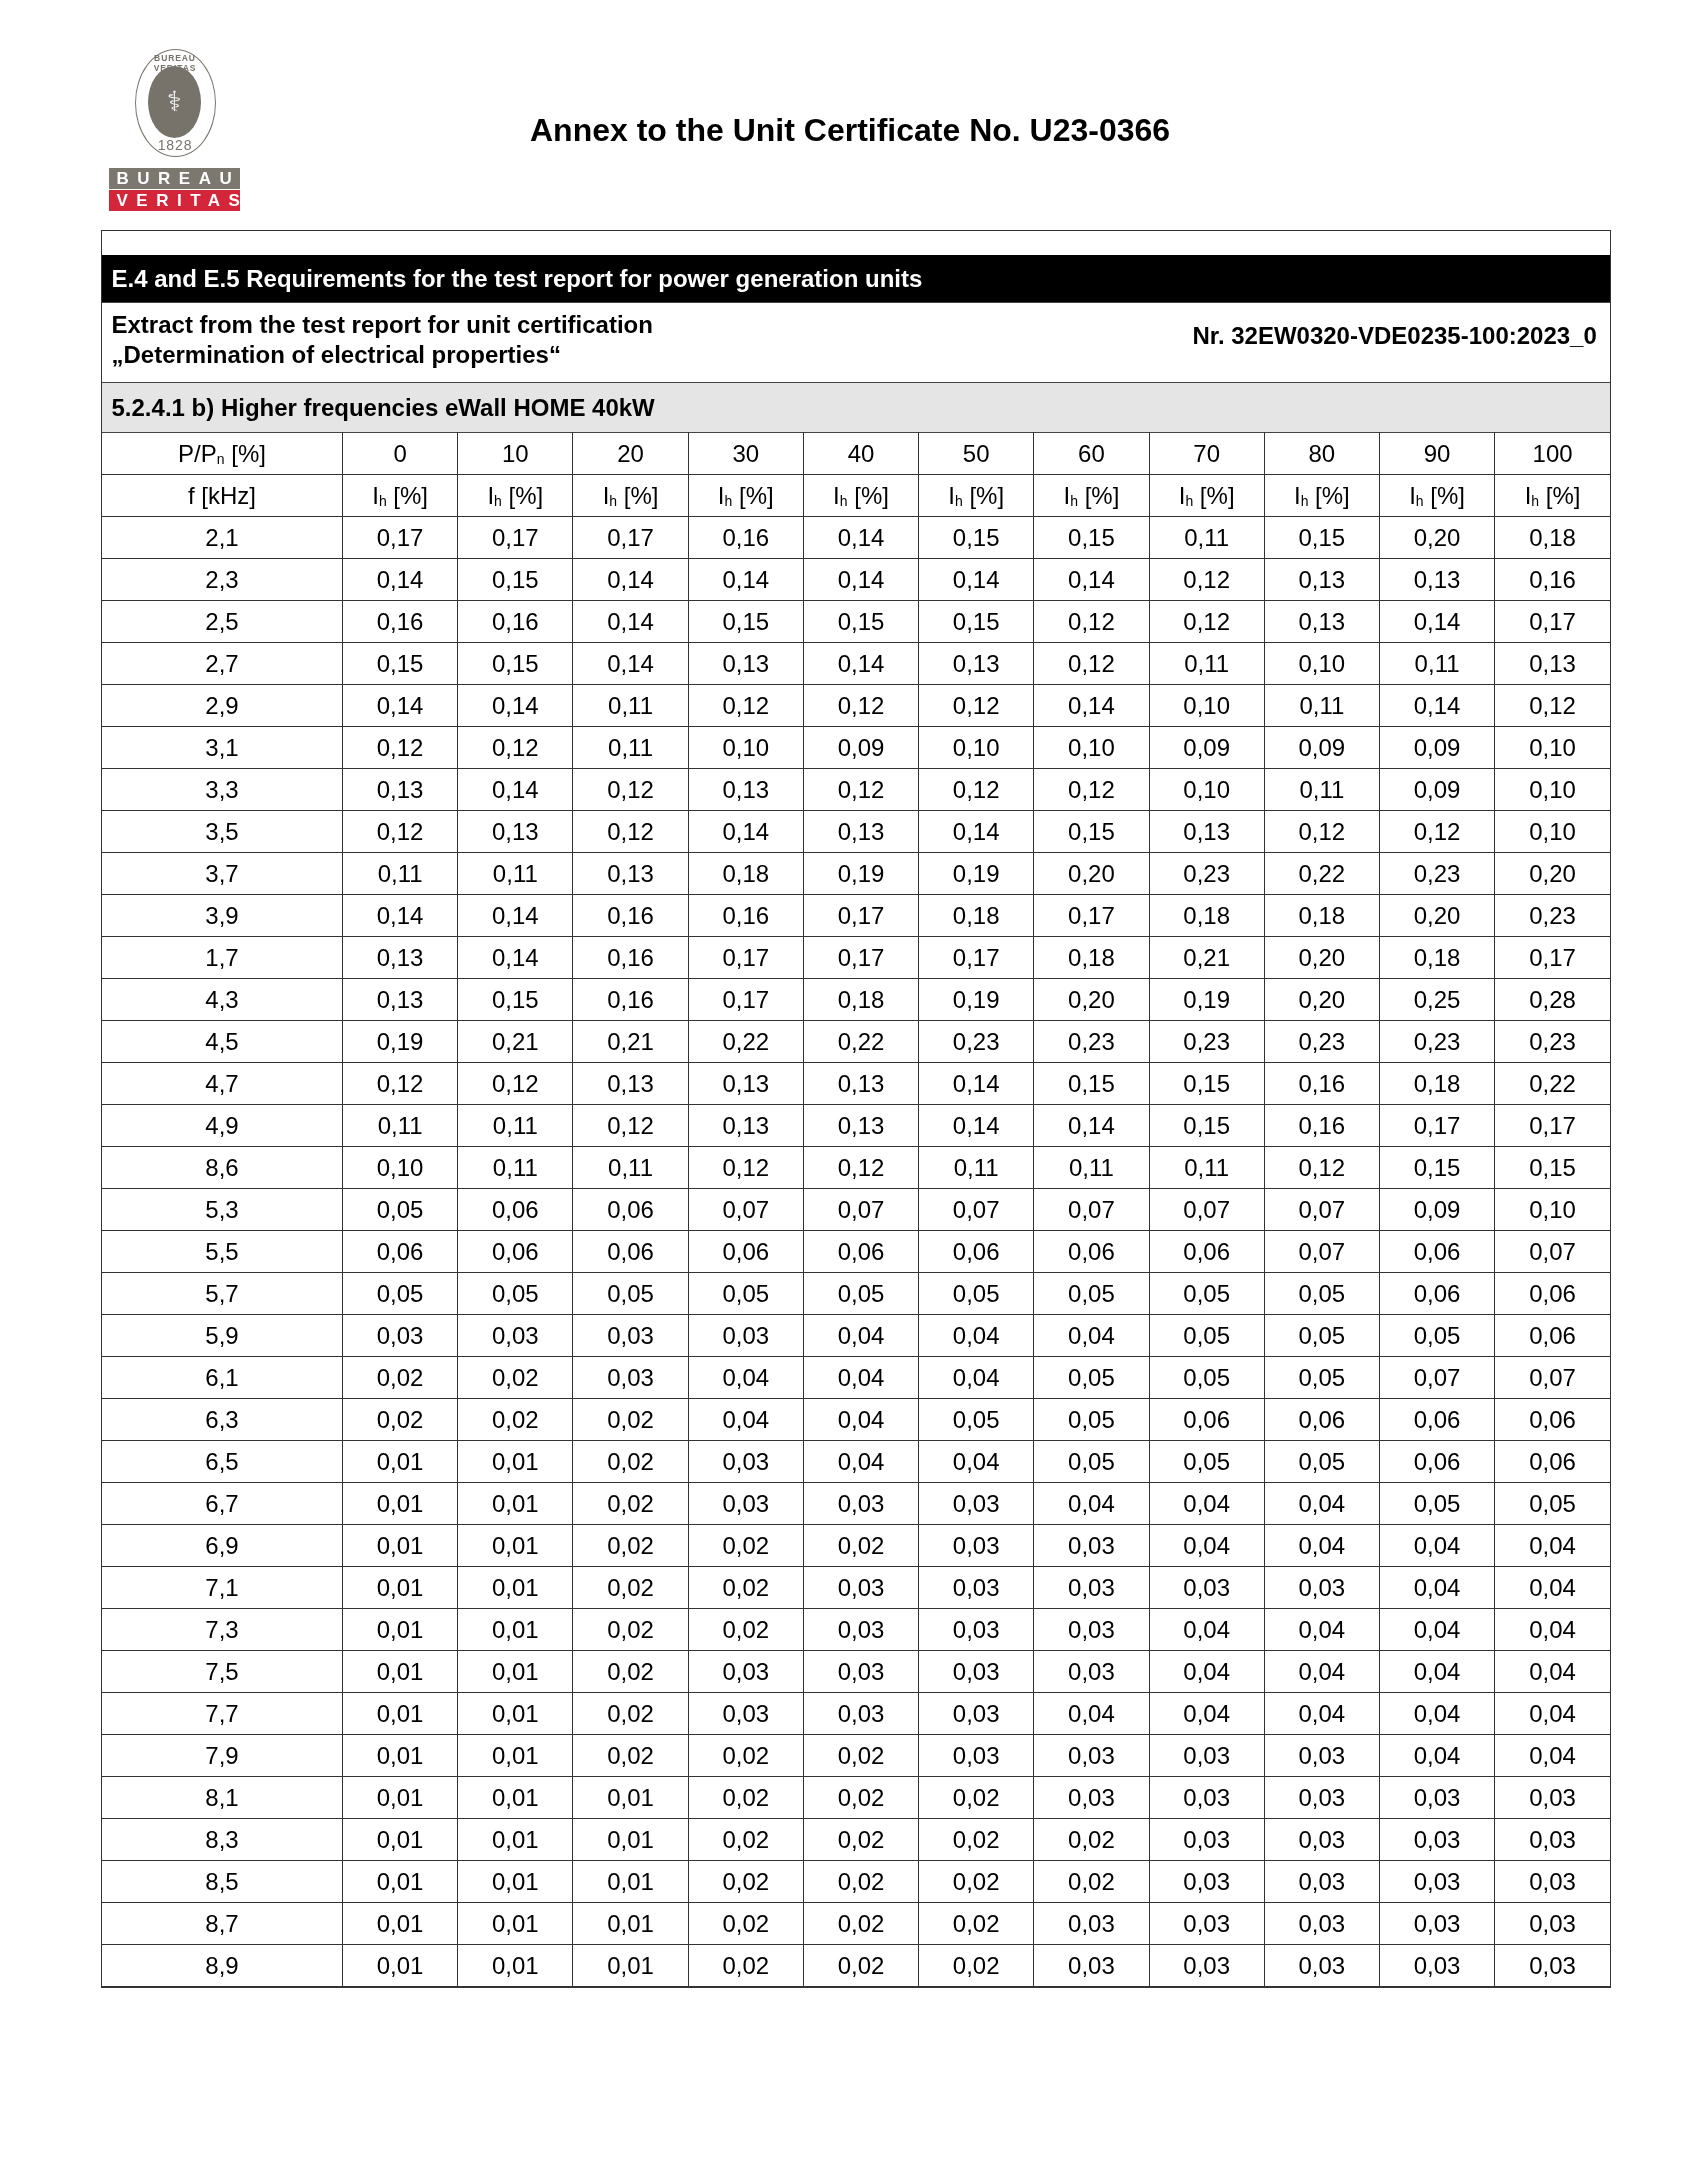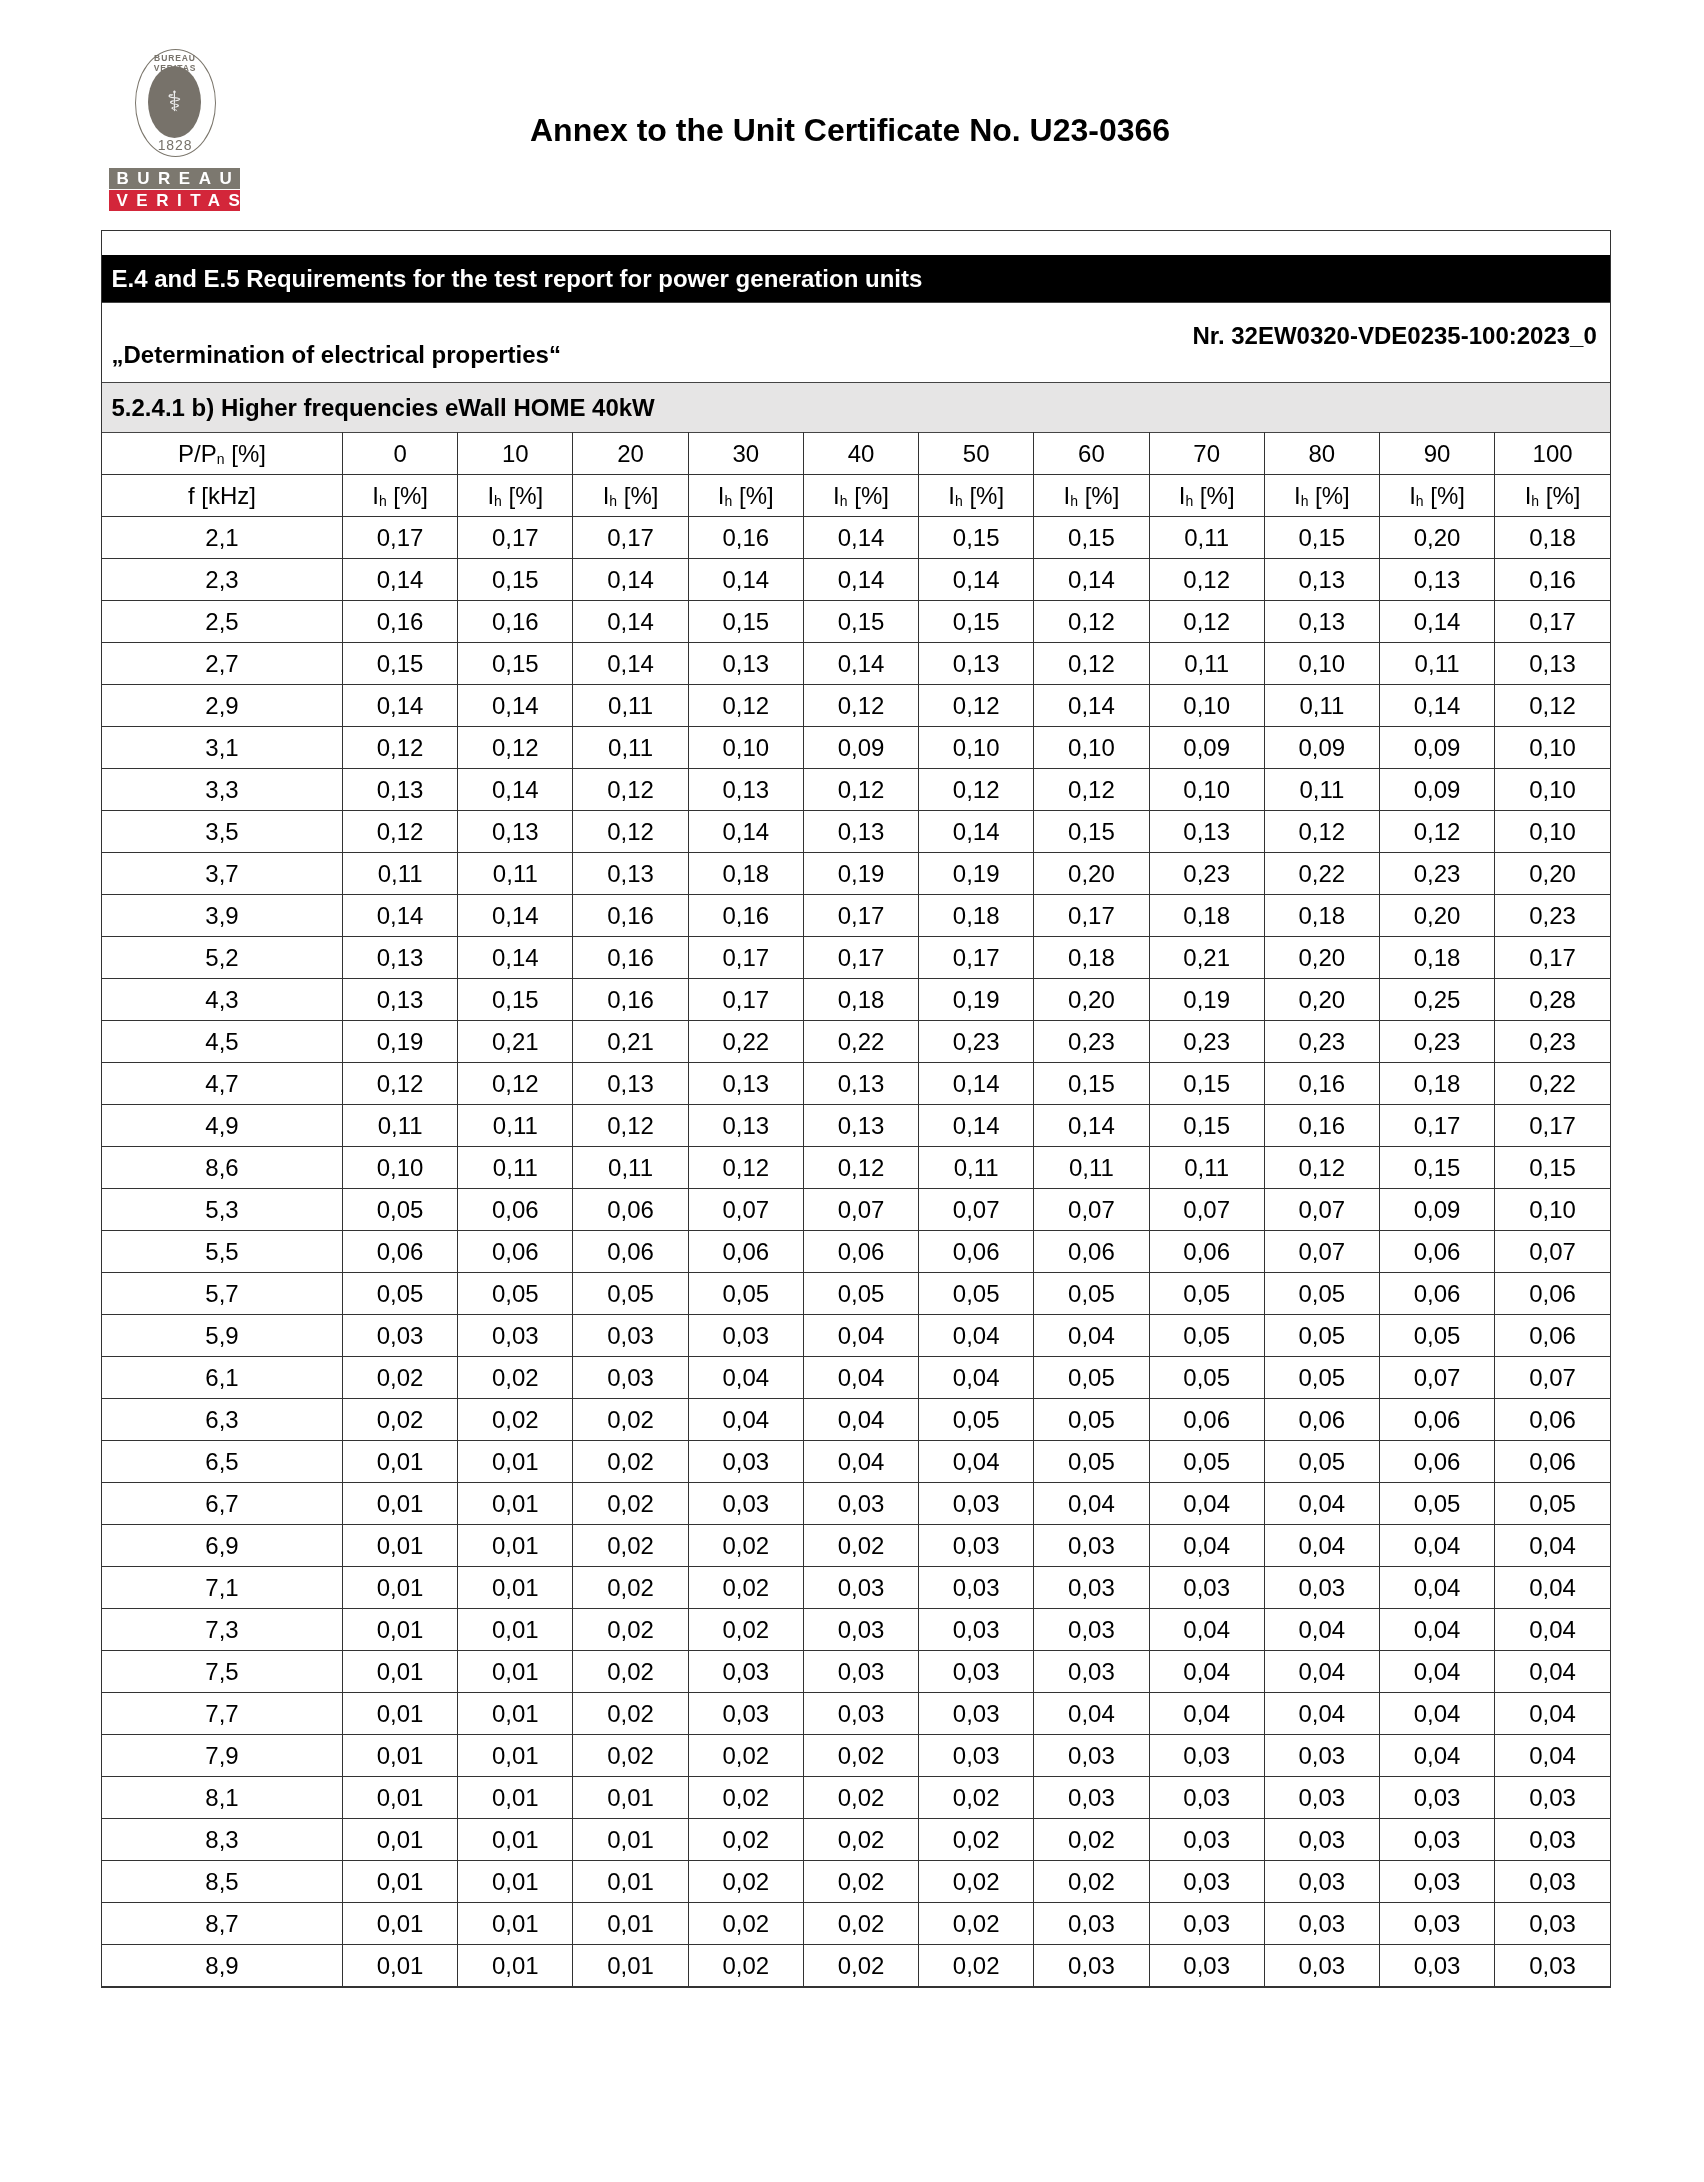--- a/index.html
+++ b/index.html
@@ -42,20 +42,21 @@
   </div>
   <div class="bar bar-grey">BUREAU</div>
   <div class="bar bar-red">VERITAS</div>
 </div>
 
 <div class="doc-title">Annex to the Unit Certificate No. U23-0366</div>
 
 <div class="frame">
   <div class="black-head">E.4 and E.5 Requirements for the test report for power generation units</div>
   <div class="extract">
+    <div class="l1">Extract from the test report for unit certification</div>
     <div class="l2">„Determination of electrical properties“</div>
     <div class="nr">Nr. 32EW0320-VDE0235-100:2023_0</div>
   </div>
   <div class="section">5.2.4.1 b) Higher frequencies eWall HOME 40kW</div>
   <table>
     <tbody id="tbody">
         <tr>
           <td><span>P/P</span><sub class="s">n</sub><span> [%]</span></td>
           <td>0</td>
           <td>10</td>
@@ -217,21 +218,21 @@
           <td>0,16</td>
           <td>0,17</td>
           <td>0,18</td>
           <td>0,17</td>
           <td>0,18</td>
           <td>0,18</td>
           <td>0,20</td>
           <td>0,23</td>
         </tr>
         <tr>
-          <td>5,2</td>
+          <td>1,7</td>
           <td>0,13</td>
           <td>0,14</td>
           <td>0,16</td>
           <td>0,17</td>
           <td>0,17</td>
           <td>0,17</td>
           <td>0,18</td>
           <td>0,21</td>
           <td>0,20</td>
           <td>0,18</td>

